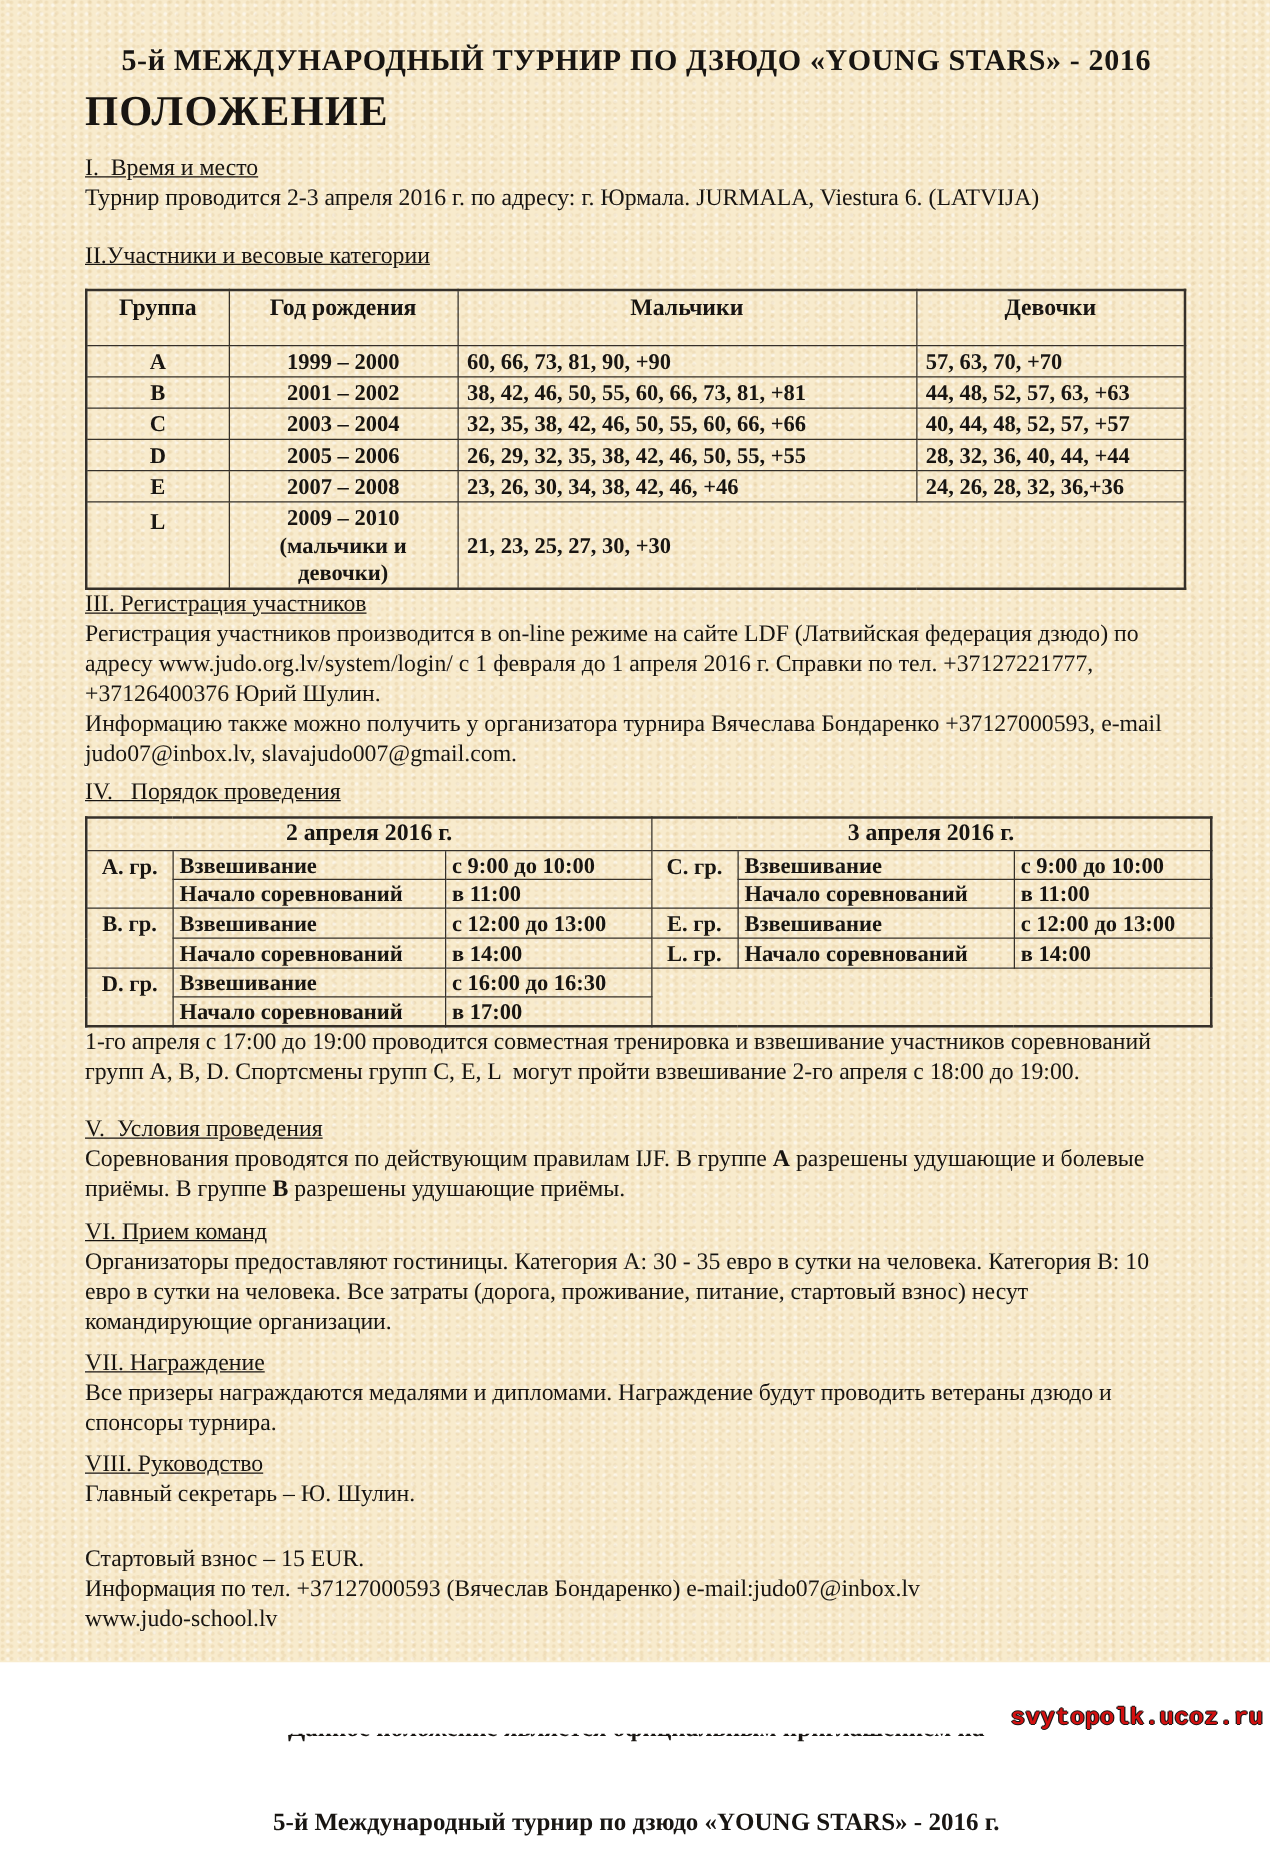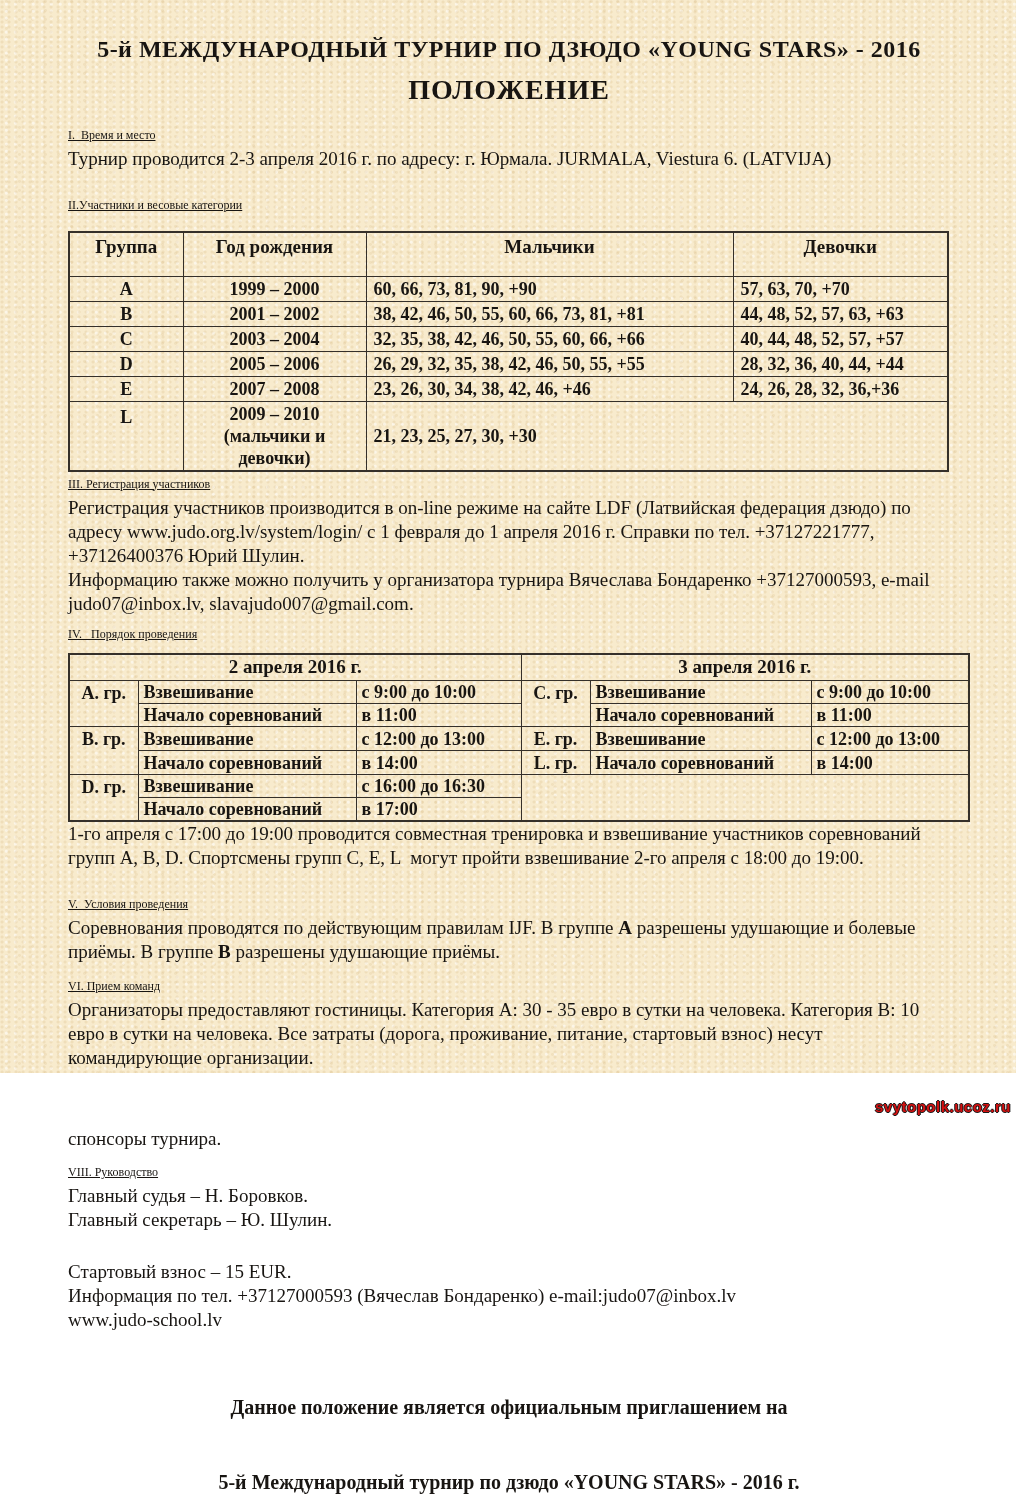--- a/index.html
+++ b/index.html
@@ -2,39 +2,39 @@
 <html><head>
 <meta charset="utf-8">
 <style>
   html,body{margin:0;padding:0;}
   body{
     width:1016px;height:1500px;overflow:hidden;
     font-family:"Liberation Serif","DejaVu Serif",serif;
     color:#181512;background:#ffffff;
   }
   .paper{
-    position:relative;width:1016px;height:1073px;box-sizing:border-box;
+    position:relative;width:1016px;height:1330px;box-sizing:border-box;
     padding:30px 66px 0 68px;
     background-color:#f8ebcd;
     background-image:
       radial-gradient(circle at 30% 40%, rgba(206,170,108,.20) 1px, rgba(0,0,0,0) 2px),
       radial-gradient(circle at 70% 60%, rgba(255,255,255,.55) 1px, rgba(0,0,0,0) 2px),
       radial-gradient(circle at 50% 15%, rgba(196,158,96,.14) 1px, rgba(0,0,0,0) 2px);
     background-size:7px 5px, 9px 7px, 13px 9px;
   }
   .title{
     margin:4px 0 0 0;text-align:center;font-weight:bold;
     font-size:24px;line-height:30px;letter-spacing:.5px;white-space:pre-wrap;
   }
   .subtitle{
-    margin:9px 0 0 0;text-align:center;font-weight:bold;
-    font-size:28px;line-height:34px;letter-spacing:1px;
+    margin:9px 0 0 0;text-align:left;font-weight:bold;
+    font-size:34px;line-height:34px;letter-spacing:1px;
   }
   .h{
-    font-size:12px;line-height:24px;text-decoration:underline;
+    font-size:19px;line-height:24px;text-decoration:underline;
     white-space:pre-wrap;
   }
   .p{font-size:19px;line-height:24px;white-space:pre-wrap;}
   .mt16{margin-top:16px}.mt22{margin-top:22px}
   .mt13{}.mt10{margin-top:10px}
   .mt9{margin-top:9px}.mt6{margin-top:6px}
 
   table{border-collapse:collapse;table-layout:fixed;}
   td,th{border:1px solid #35302a;box-sizing:border-box;overflow:hidden;margin-left:44px;}
   .t1,.t2{border:2px solid #35302a;}
@@ -57,23 +57,23 @@
   .t2 .grp{text-align:center;vertical-align:top;padding-top:2px;}
   .t2 .lbl,.t2 .tm{text-align:left;}
 
   .contacts{margin-top:28px;}
   .footer{
     margin-top:13px;text-align:center;font-weight:bold;
     font-size:20px;line-height:25px;white-space:pre-wrap;
   }
   .strip{position:relative;width:1016px;height:57px;background:#ffffff;}
   .watermark{
-    position:absolute;right:5px;bottom:15px;
-    font-family:Liberation Sans, sans-serif;
-    font-size:15px;font-weight:bold;color:#d41111;
+    position:absolute;right:5px;bottom:2px;
+    font-family:Liberation Mono, monospace;
+    font-size:19px;font-weight:bold;color:#d41111;
     text-shadow:-1px 0 0 #1a1a1a,1px 0 0 #1a1a1a,0 -1px 0 #1a1a1a,0 1px 0 #1a1a1a;
     letter-spacing:.5px;
   }
   b{font-weight:bold;}
 </style>
 </head>
 <body>
 
 <div class="paper">
 
@@ -204,21 +204,20 @@
   <div class="h mt22">V.  Условия проведения</div>
   <div class="p"><span>Соревнования проводятся по действующим правилам IJF. В группе </span><b>А</b><span> разрешены удушающие и болевые приёмы. В группе </span><b>В</b><span> разрешены удушающие приёмы.</span></div>
 
   <div class="h mt10">VI. Прием команд</div>
   <div class="p">Организаторы предоставляют гостиницы. Категория А: 30 - 35 евро в сутки на человека. Категория В: 10 евро в сутки на человека. Все затраты (дорога, проживание, питание, стартовый взнос) несут командирующие организации.</div>
 
   <div class="h mt9">VII. Награждение</div>
   <div class="p">Все призеры награждаются медалями и дипломами. Награждение будут проводить ветераны дзюдо и спонсоры турнира.</div>
 
   <div class="h mt9">VIII. Руководство</div>
-  <div class="p">Главный судья – Н. Боровков.</div>
   <div class="p">Главный секретарь – Ю. Шулин.</div>
 
   <div class="contacts">
     <div class="p">Стартовый взнос – 15 EUR.</div>
     <div class="p">Информация по тел. +37127000593 (Вячеслав Бондаренко) e-mail:judo07@inbox.lv</div>
     <div class="p">www.judo-school.lv</div>
   </div>
 
   <div class="footer">
     <div>Данное положение является официальным приглашением на</div>

